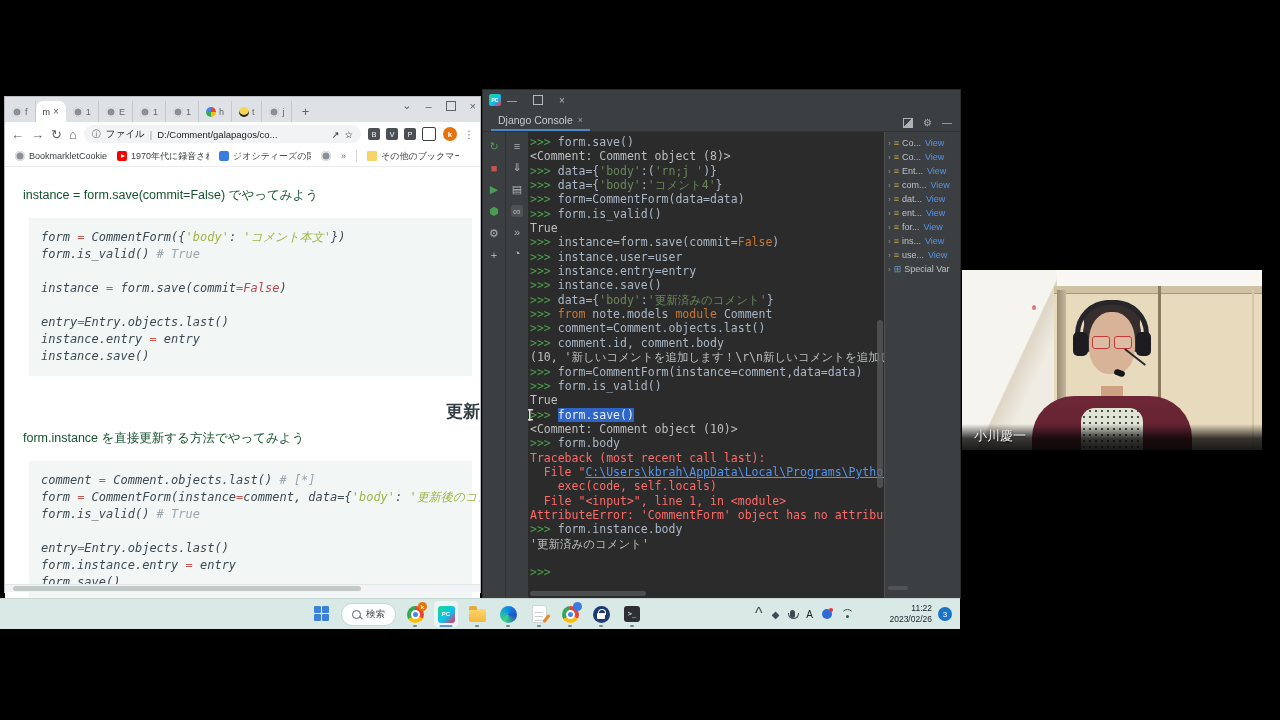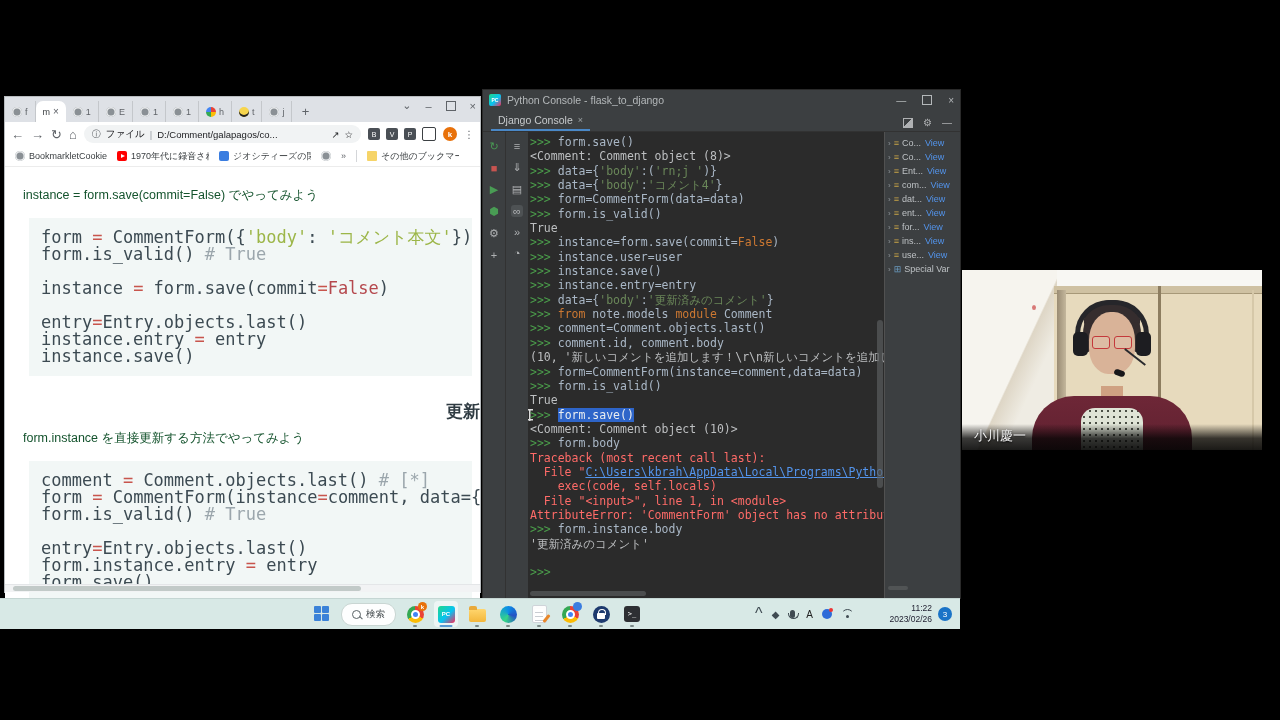--- a/index.html
+++ b/index.html
@@ -42,21 +42,21 @@
   .bmic{width:10px;height:10px;border-radius:2px;flex:none;}
   .bm-globe{border-radius:50%;background:#8a9095;box-shadow:inset 0 0 0 1.5px #e8eaec;}
   .bm-youtube{background:#f00;position:relative;}
   .bm-youtube::after{content:"";position:absolute;left:3.5px;top:2.5px;border:2.5px solid transparent;border-left:4px solid #fff;}
   .bm-bh{background:#3a7de0;color:#fff;font-size:6px;display:flex;align-items:center;justify-content:center;}
   .bm-folder{background:#f6d468;border-radius:1px;}
   .chev2{color:#5f6368;}
   .bmsep{width:1px;height:12px;background:#d4d6d9;}
   .content{position:relative;height:420px;background:#fff;color:#3b4a54;overflow:hidden;padding:20px 0 0 18px;}
   .para{font-size:12.5px;color:#14532d;}
-  .codeblock{background:#f2f7f6;margin:14px 8px 0 6px;padding:11px 12px;font-size:17px;line-height:17px;}
+  .codeblock{background:#f2f7f6;margin:14px 8px 0 6px;padding:11px 12px;font-size:12px;line-height:17px;font-style:italic;}
   .codeblock .cline{white-space:pre;}
   .b-v{color:#3c4a52;}.b-o{color:#c8554d;}.b-s{color:#9cb648;}.b-c{color:#9ba6ac;}.b-f{color:#b5484d;}
   .h2{font-size:17px;font-weight:bold;color:#2f3b42;margin-top:24px;text-align:right;}
   .para2{margin-top:7px;}
   .hscroll{position:absolute;left:0;bottom:0;width:100%;height:7px;background:#f2f3f4;border-top:1px solid #e4e6e8;}
   .hthumb-b{position:absolute;left:8px;top:1px;width:348px;height:5px;background:#c2cac8;border-radius:3px;}
 
   
   #pycharm{position:absolute;left:483px;top:90px;width:477px;height:508px;background:#3c3f41;
            box-shadow:0 0 0 1px #2a2a2a;font-size:11px;color:#bbb;}
@@ -304,21 +304,20 @@
       </div>
   </div>
   <div class="hscroll">
     <div class="hthumb-b"></div>
   </div>
 </div>
 
 <div id="pycharm">
   <div class="pc-title">
     <span class="pc-logo">PC</span>
-    <span class="pc-titletext">Python Console - flask_to_django</span>
     <span class="pc-ctl">
       <span>—</span>
       <span class="pc-box"></span>
       <span>×</span>
     </span>
   </div>
   <div class="pc-tabs">
     <span class="pc-tab">
       <span>Django Console</span>
       <span class="x">×</span>
@@ -351,22 +350,22 @@
       <div id="klines">
           <div class="kline"><span class="k-p">&gt;&gt;&gt; </span><span class="k-t">form.save()</span></div>
           <div class="kline"><span class="k-o">&lt;Comment: Comment object (8)&gt;</span></div>
           <div class="kline"><span class="k-p">&gt;&gt;&gt; </span><span class="k-t">data={</span><span class="k-s">'body'</span><span class="k-t">:(</span><span class="k-s">'rn;j '</span><span class="k-t">)}</span></div>
           <div class="kline"><span class="k-p">&gt;&gt;&gt; </span><span class="k-t">data={</span><span class="k-s">'body'</span><span class="k-t">:</span><span class="k-s">'コメント4'</span><span class="k-t">}</span></div>
           <div class="kline"><span class="k-p">&gt;&gt;&gt; </span><span class="k-t">form=CommentForm(data=data)</span></div>
           <div class="kline"><span class="k-p">&gt;&gt;&gt; </span><span class="k-t">form.is_valid()</span></div>
           <div class="kline"><span class="k-o">True</span></div>
           <div class="kline"><span class="k-p">&gt;&gt;&gt; </span><span class="k-t">instance=form.save(commit=</span><span class="k-k">False</span><span class="k-t">)</span></div>
           <div class="kline"><span class="k-p">&gt;&gt;&gt; </span><span class="k-t">instance.user=user</span></div>
+          <div class="kline"><span class="k-p">&gt;&gt;&gt; </span><span class="k-t">instance.entry=entry</span></div>
           <div class="kline"><span class="k-p">&gt;&gt;&gt; </span><span class="k-t">instance.save()</span></div>
-          <div class="kline"><span class="k-p">&gt;&gt;&gt; </span><span class="k-t">instance.entry=entry</span></div>
           <div class="kline"><span class="k-p">&gt;&gt;&gt; </span><span class="k-t">data={</span><span class="k-s">'body'</span><span class="k-t">:</span><span class="k-s">'更新済みのコメント'</span><span class="k-t">}</span></div>
           <div class="kline"><span class="k-p">&gt;&gt;&gt; </span><span class="k-k">from</span><span class="k-t"> note.models </span><span class="k-k">module</span><span class="k-t"> Comment</span></div>
           <div class="kline"><span class="k-p">&gt;&gt;&gt; </span><span class="k-t">comment=Comment.objects.last()</span></div>
           <div class="kline"><span class="k-p">&gt;&gt;&gt; </span><span class="k-t">comment.id, comment.body</span></div>
           <div class="kline"><span class="k-o">(10, '新しいコメントを追加します！\r\n新しいコメントを追加しま</span></div>
           <div class="kline"><span class="k-p">&gt;&gt;&gt; </span><span class="k-t">form=CommentForm(instance=comment,data=data)</span></div>
           <div class="kline"><span class="k-p">&gt;&gt;&gt; </span><span class="k-t">form.is_valid()</span></div>
           <div class="kline"><span class="k-o">True</span></div>
           <div class="kline"><span class="ibeam"></span><span class="k-p">&gt;&gt;&gt; </span><span class="k-sel">form.save()</span></div>
           <div class="kline"><span class="k-o">&lt;Comment: Comment object (10)&gt;</span></div>

